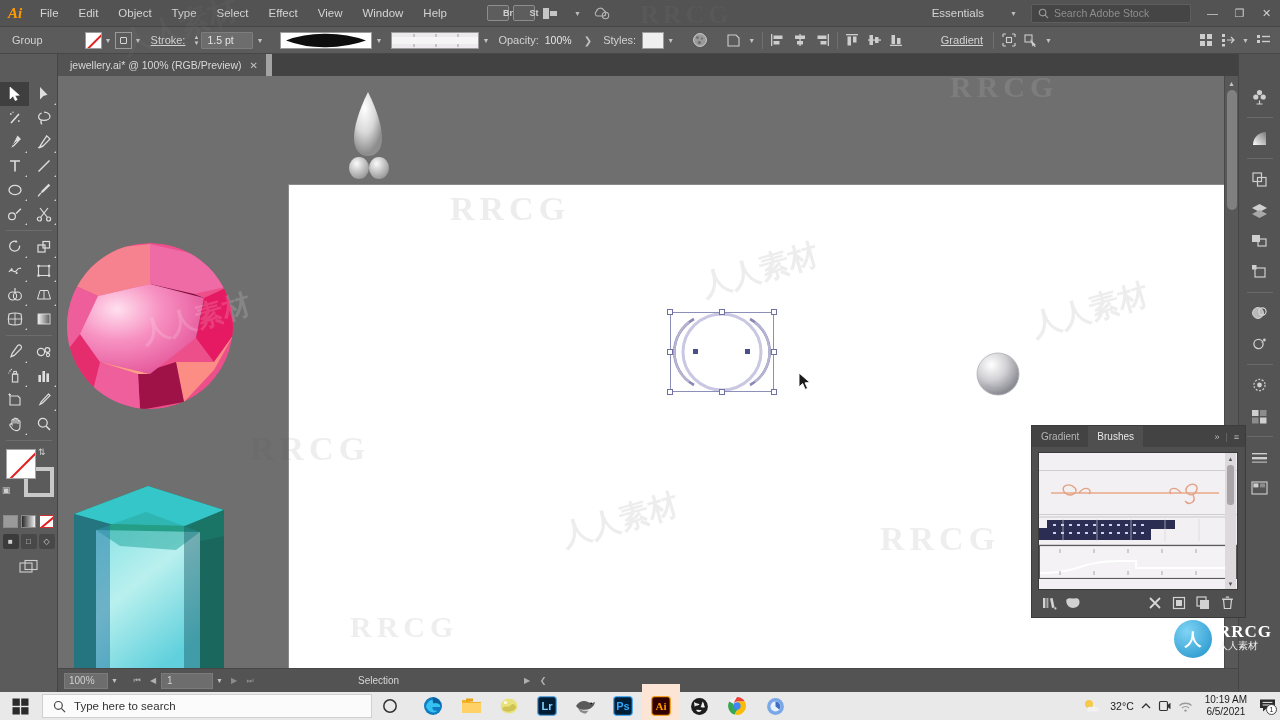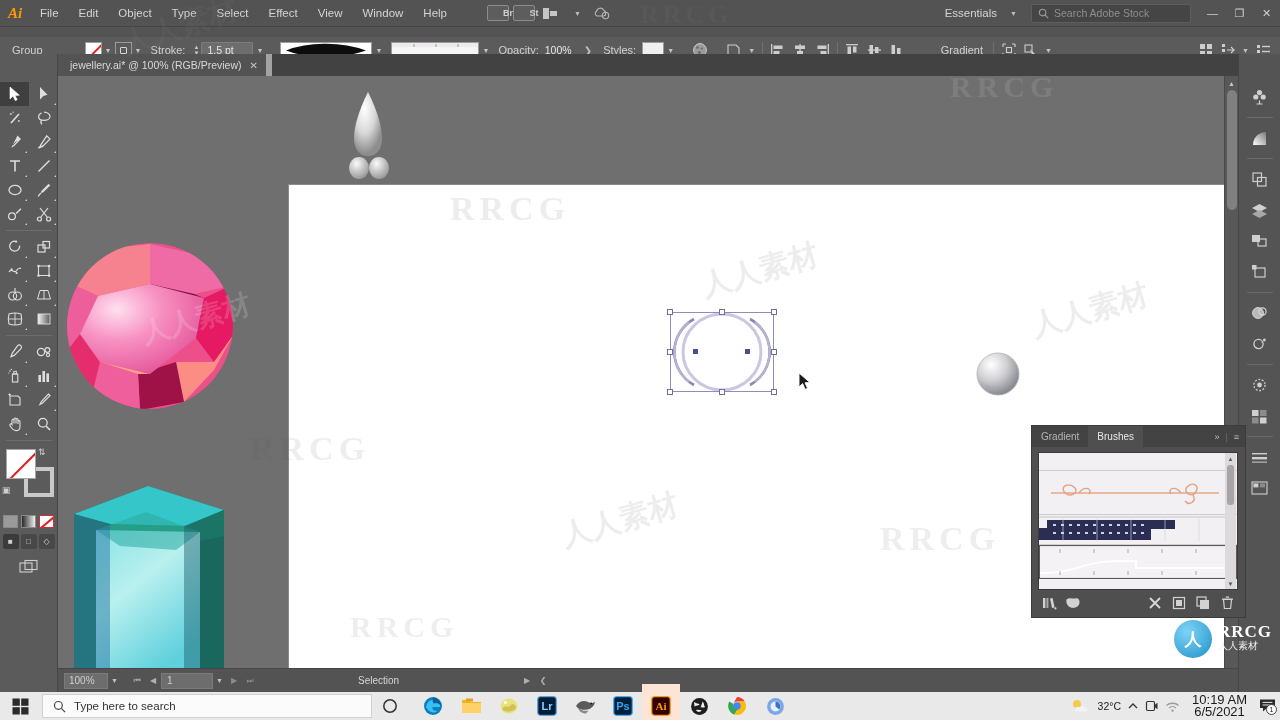--- a/index.html
+++ b/index.html
@@ -37,35 +37,35 @@
   .sq-icon {
     width:18px; height:16px; border:1px solid #8d8d8d; border-radius:2px;
     font-size:9px; display:flex; align-items:center; justify-content:center;
     color:#d0d0d0; background:#5d5d5d; font-weight:bold;padding-left:20px;
   }
   .arrange-icon { display:flex; gap:1px; align-items:center; }
   .arrange-icon i { display:block; background:#c5c5c5; }
   .caret { font-size:7px; color:#bdbdbd; margin-left:3px; }
   .menu-right { margin-left:auto; display:flex; align-items:center; height:27px; }
   .workspace {
-    font-size:11.5px; color:#d4d4d4; padding:0 6px 0 10px; display:flex; align-items:center; gap:10px;
+    font-size:11.5px; color:#d4d4d4; padding:0 6px 0 10px; display:flex; align-items:center; gap:23px;
   }
   .stock-search {
     width:160px; height:19px; background:#454545; border:1px solid #5e5e5e; border-radius:2px;
     display:flex; align-items:center; gap:5px; padding:0 6px; margin:0 8px; color:#8e8e8e; font-size:10.5px;
   }
   .wincontrols { display:flex; height:27px; }
   .wincontrol {
     width:27px; height:27px; display:flex; align-items:center; justify-content:center;
     color:#d0d0d0; font-size:11px;
   }
 
   
   .controlbar {
-    position:absolute; left:0; top:37px; width:1280px; height:27px;
+    position:absolute; left:0; top:27px; width:1280px; height:27px;
     background:#5b5b5b; display:flex; align-items:center; gap:0;
     border-bottom:1px solid #474747; padding-left:6px;
   }
   .cb-label { font-size:11px; color:#d2d2d2; padding:0 6px; white-space:nowrap; }
   .cb-label.link { text-decoration:underline; }
   .swatch-none {
     width:17px; height:17px; background:#fff; border:1px solid #9b9b9b; position:relative; overflow:hidden;
   }
   .swatch-none::after {
     content:''; position:absolute; left:-3px; top:7px; width:25px; height:1.6px;
@@ -266,21 +266,21 @@
   .tb-apps { display:flex; align-items:center; gap:0; margin-left:6px; }
   .tb-app {
     width:38px; height:44px; display:flex; align-items:center; justify-content:center; position:relative;
   }
   .tb-app.active { background:#fde5d5; }
   .tb-app.active::after {
     content:''; position:absolute; bottom:0; left:6px; width:26px; height:2px; background:#f08030;
   }
   .tray { margin-left:auto; display:flex; align-items:center; gap:6px; padding-right:4px; font-size:10.5px; color:#222; }
   .tray-ic { display:flex; align-items:center; justify-content:center; color:#333; }
-  .clock { text-align:center; line-height:12px; font-size:13px; color:#1a1a1a; padding:0 6px; }
+  .clock { text-align:center; line-height:12px; font-size:10px; color:#1a1a1a; padding:0 6px; }
 
   
   .wm {
     position:absolute; color:rgba(255,255,255,0.10); font-weight:bold;
     pointer-events:none; user-select:none; z-index:15;
     font-family:"Liberation Serif", serif;
   }
   .wm.dark { color:rgba(120,120,120,0.13); }
   .wm-logo { position:absolute; right:8px; bottom:34px; z-index:25; display:flex; align-items:center; gap:6px; }
   .wm-badge {

